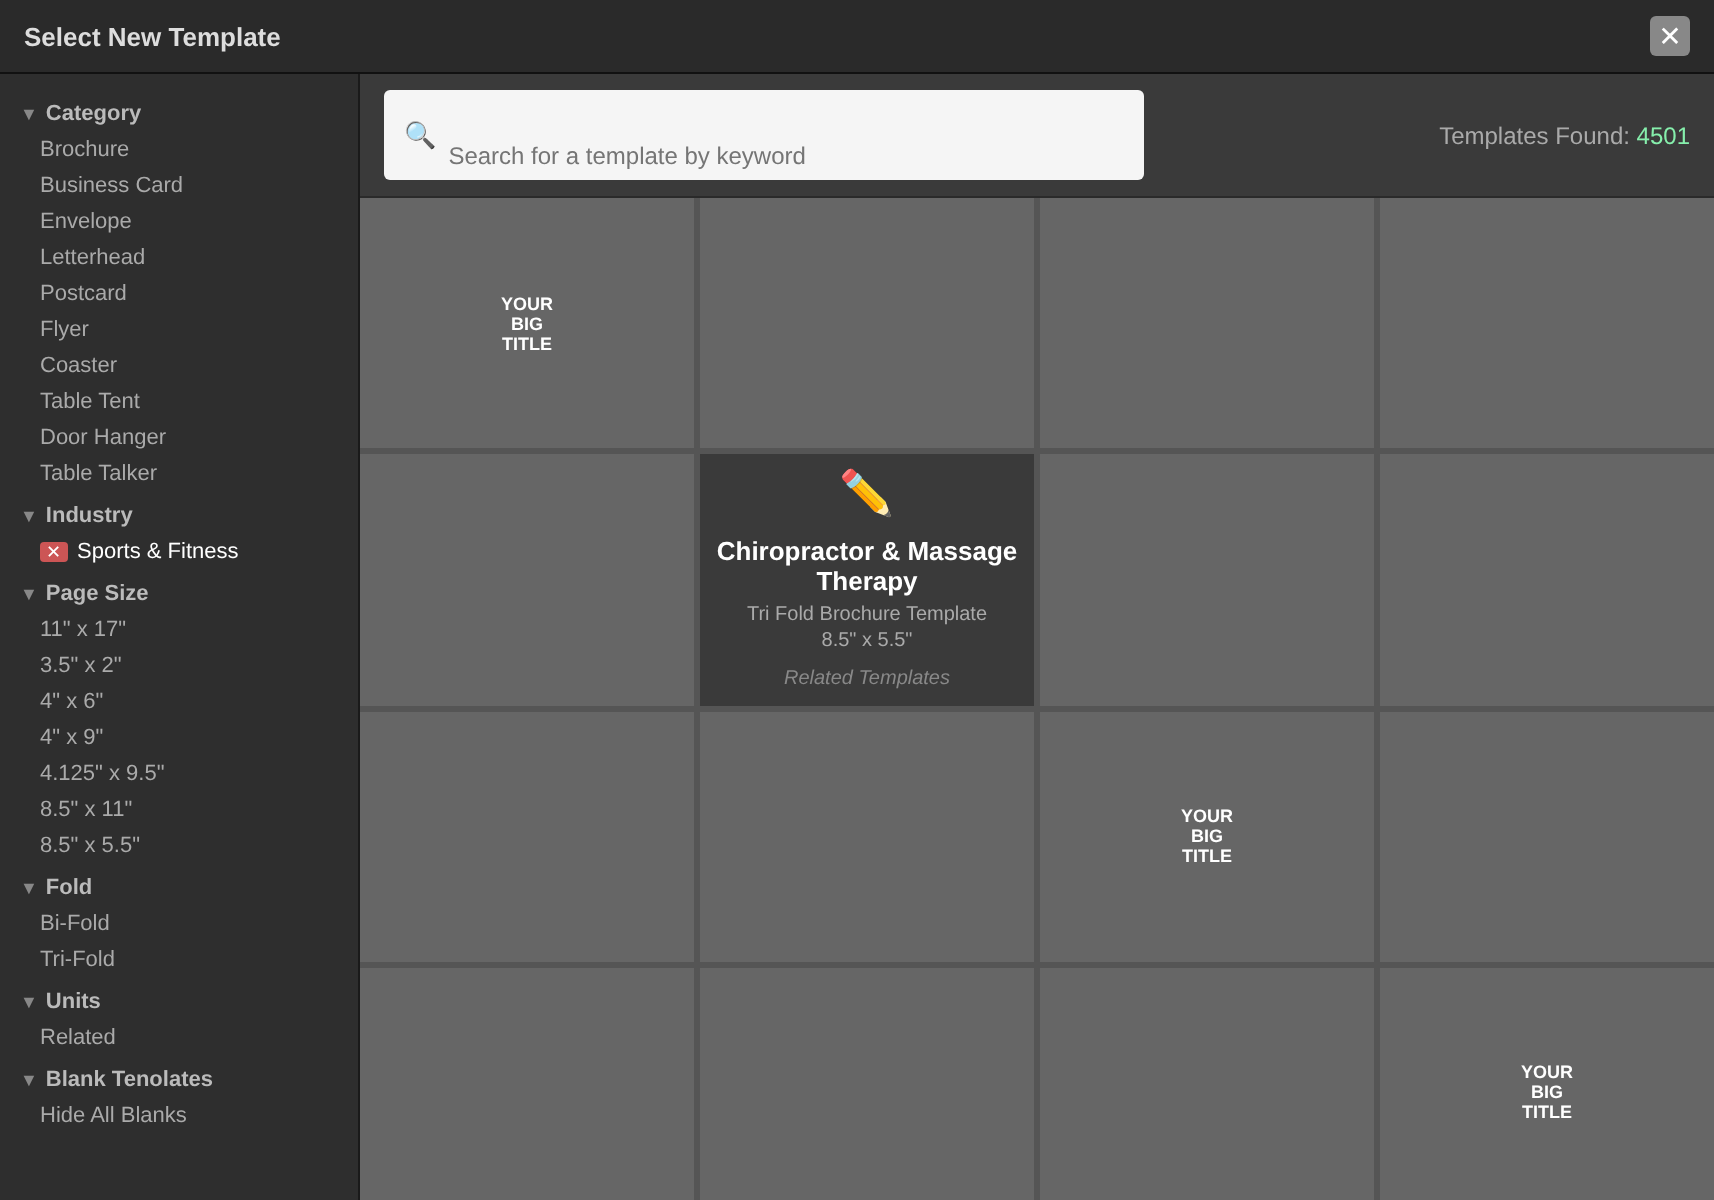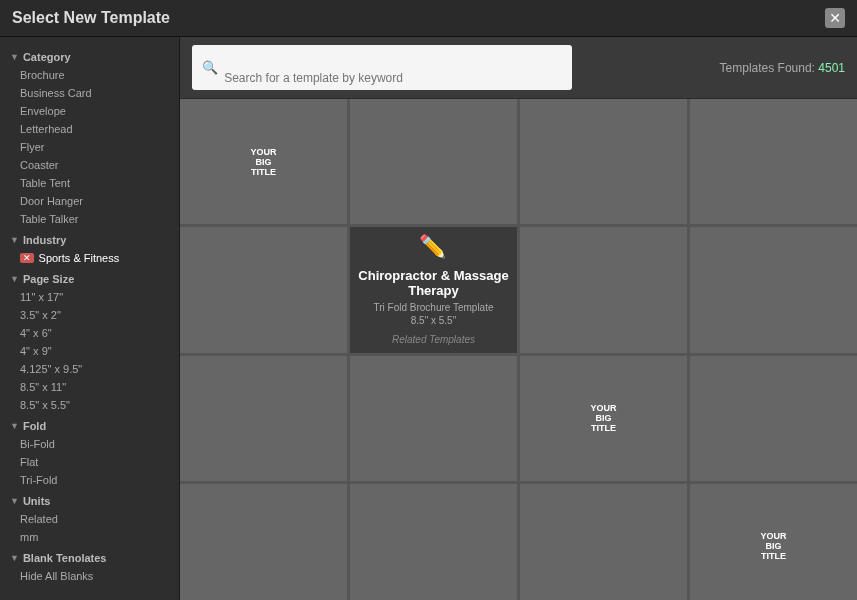--- a/index.html
+++ b/index.html
@@ -8,21 +8,21 @@
     
     #header {
       background: #2a2a2a;
       padding: 8px 12px;
       display: flex;
       align-items: center;
       justify-content: space-between;
       border-bottom: 1px solid #111;
       flex-shrink: 0;
     }
-    #header-title { color: #ddd; font-size: 16px; font-weight: bold; }
+    #header-title { color: #ddd; font-size: 13px; font-weight: bold; }
     #close-btn {
       width: 20px; height: 20px;
       background: #888;
       border: none;
       border-radius: 3px;
       color: #fff;
       cursor: pointer;
       font-size: 14px;
       display: flex; align-items: center; justify-content: center;
     }
@@ -186,20 +186,23 @@
       <div class="sidebar-item">
         <span>Business Card</span>
       </div>
       <div class="sidebar-item">
         <span>Envelope</span>
       </div>
       <div class="sidebar-item">
         <span>Letterhead</span>
       </div>
       <div class="sidebar-item">
+        <span>Postcard</span>
+      </div>
+      <div class="sidebar-item">
         <span>Flyer</span>
       </div>
       <div class="sidebar-item">
         <span>Coaster</span>
       </div>
       <div class="sidebar-item">
         <span>Table Tent</span>
       </div>
       <div class="sidebar-item">
         <span>Door Hanger</span>
@@ -241,34 +244,28 @@
         <span>8.5" x 5.5"</span>
       </div>
       <div class="sidebar-section-header">
         <span class="arrow">▼</span>
         <span>Fold</span>
       </div>
       <div class="sidebar-item">
         <span>Bi-Fold</span>
       </div>
       <div class="sidebar-item">
-        <span>Flat</span>
-      </div>
-      <div class="sidebar-item">
         <span>Tri-Fold</span>
       </div>
       <div class="sidebar-section-header">
         <span class="arrow">▼</span>
         <span>Units</span>
       </div>
       <div class="sidebar-item">
         <span>Related</span>
-      </div>
-      <div class="sidebar-item">
-        <span>mm</span>
       </div>
       <div class="sidebar-section-header">
         <span class="arrow">▼</span>
         <span>Blank Tenolates</span>
       </div>
       <div class="sidebar-item">
         <span>Hide All Blanks</span>
       </div>
     </div>
 

